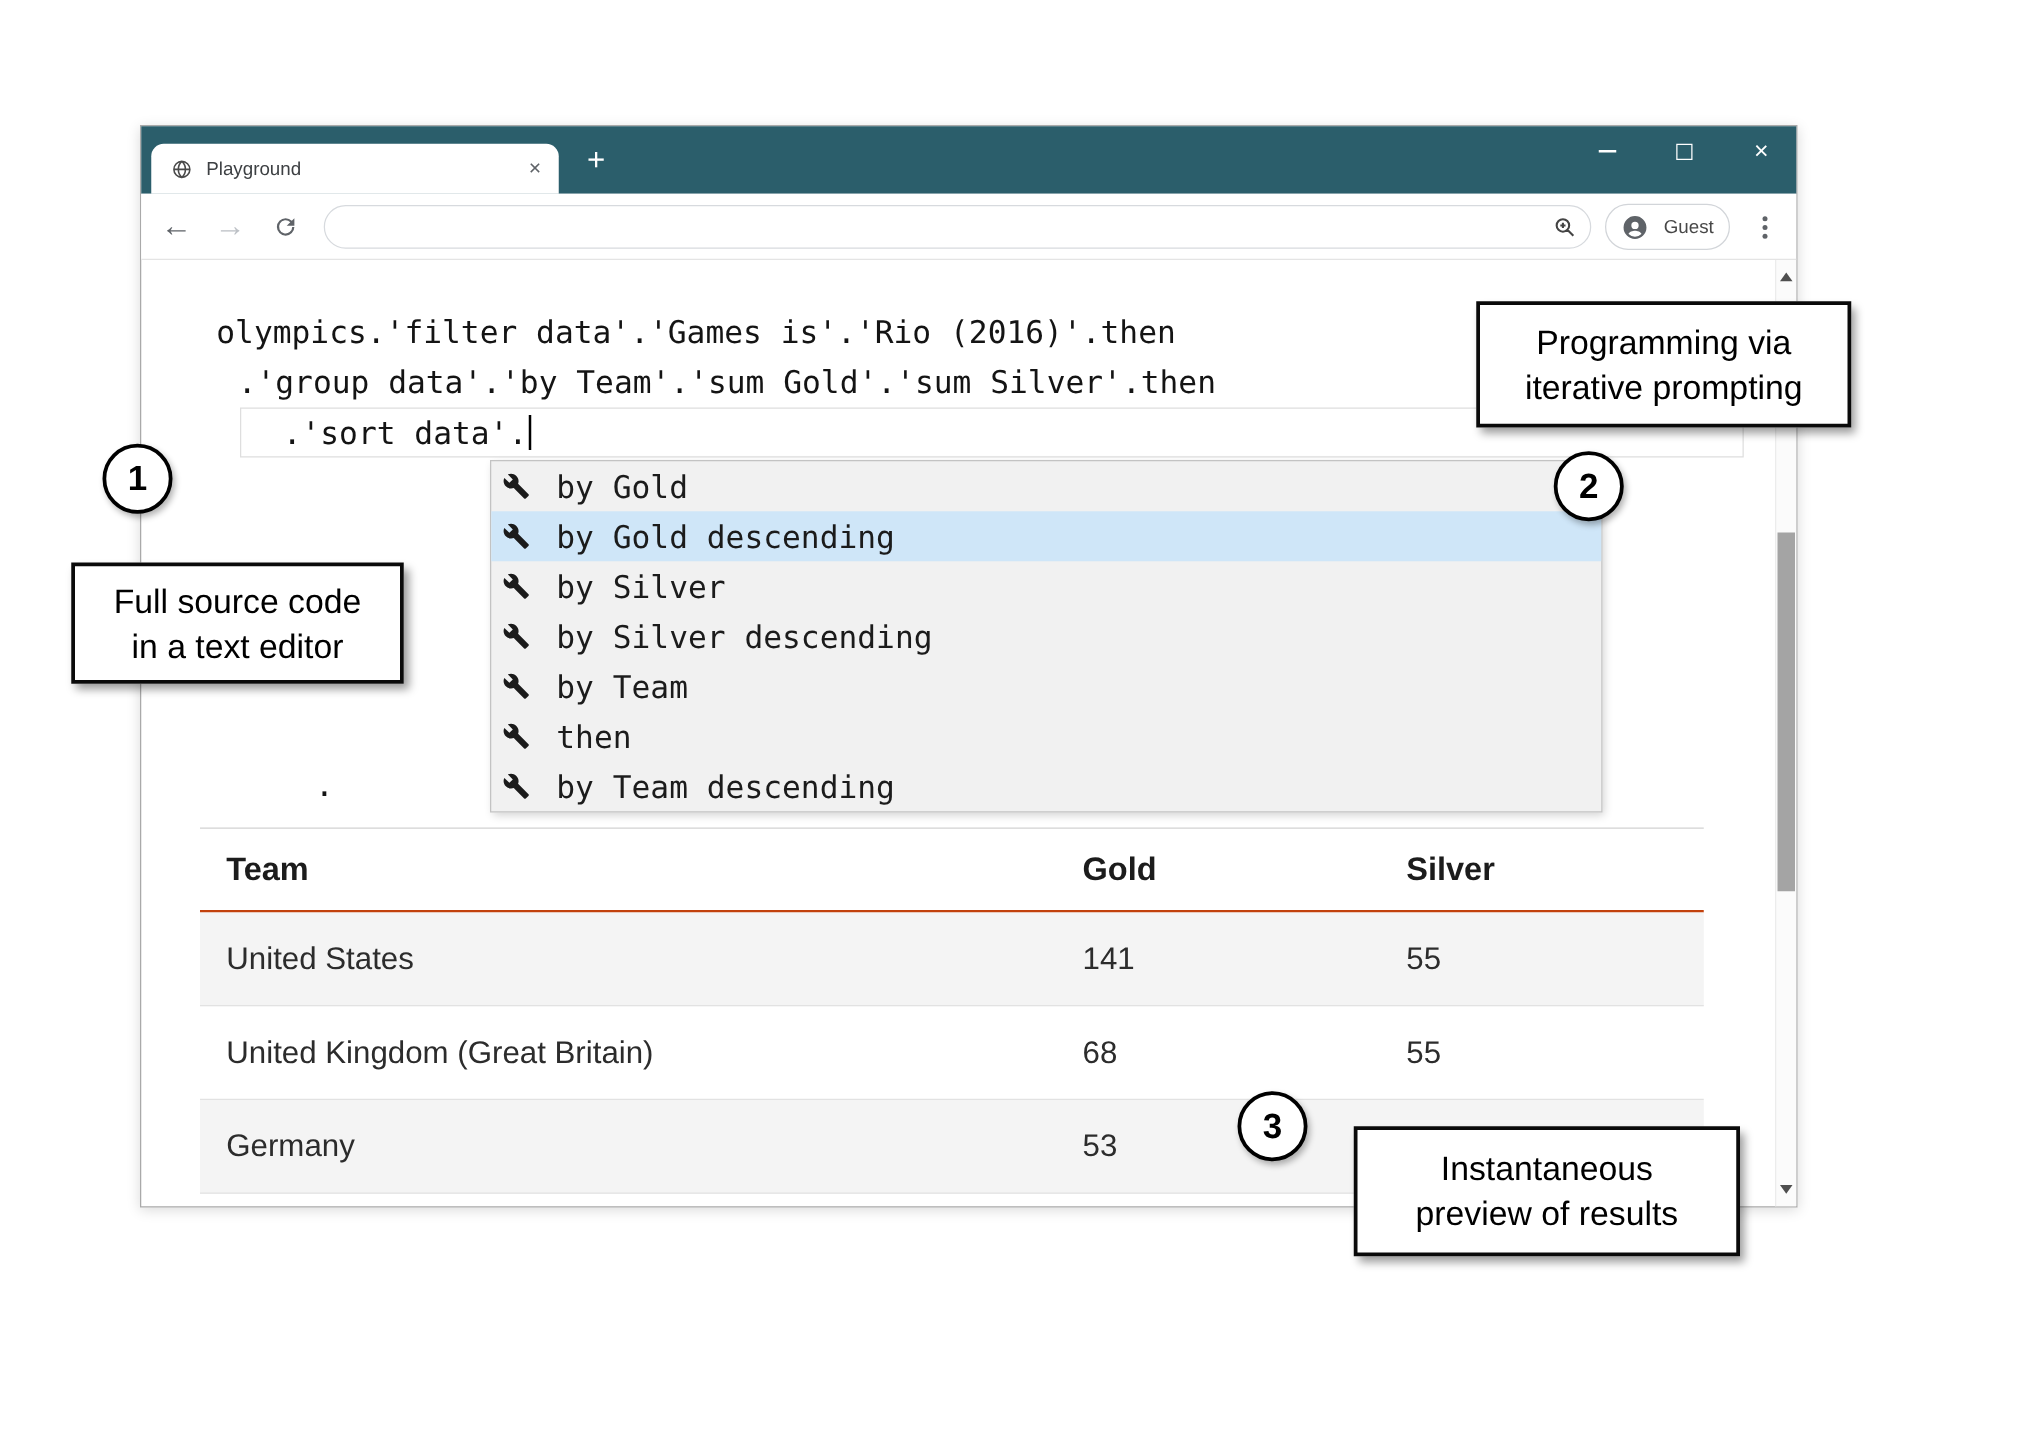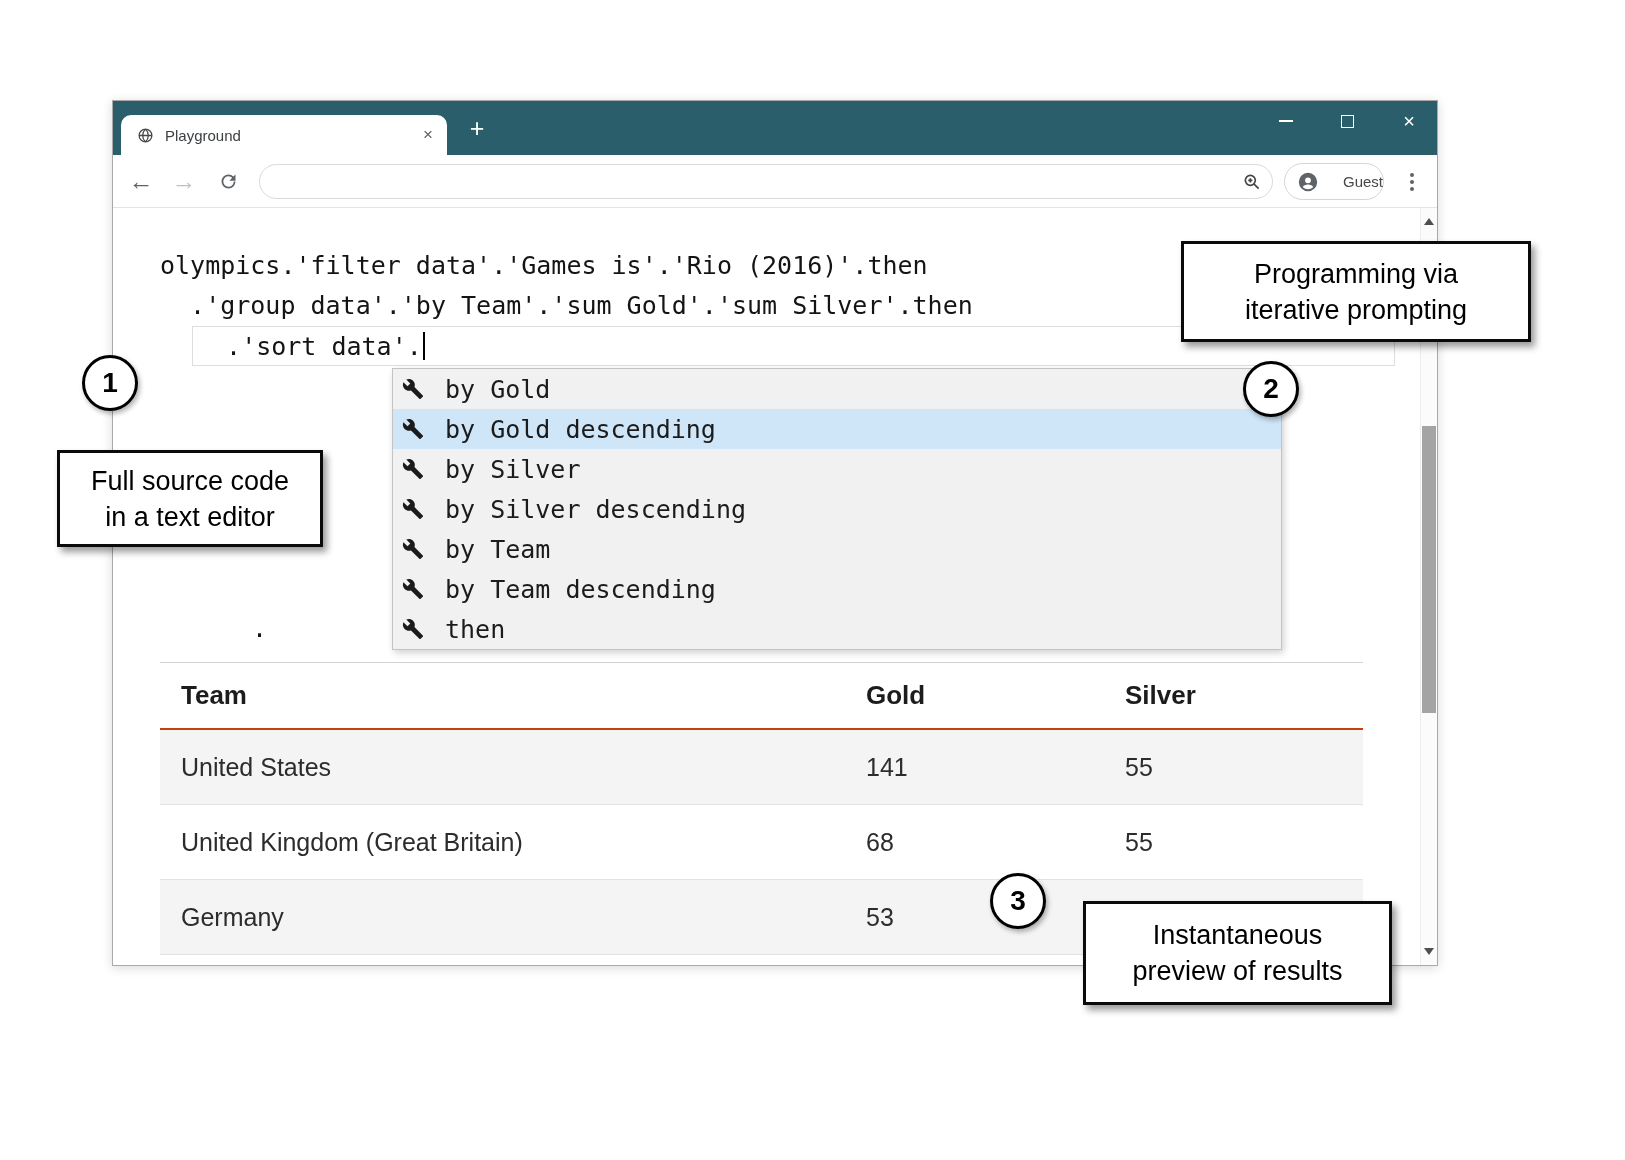--- a/index.html
+++ b/index.html
@@ -27,38 +27,38 @@
   .toolbar { position:absolute; left:0; top:54px; right:0; height:53px; background:#fff; border-bottom:1px solid #e4e4e4; }
   .nav-btn { position:absolute; top:0; width:40px; height:52px; display:flex; align-items:center; justify-content:center;
     font-size:25px; color:#5f6368; }
   .nav-back { left:8px; } .nav-fwd { left:51px; color:#bdc1c6; } .nav-reload { left:95px; }
   .address-bar { position:absolute; left:146px; top:9px; width:1014px; height:35px; border:1px solid #d7dade;
     border-radius:18px; background:#fff; display:flex; align-items:center; padding:0 10px 0 16px; }
   .address-input { flex:1; border:none; outline:none; font-size:15px; color:#202124; background:transparent;
     font-family:"Liberation Sans", sans-serif; }
   .zoom-wrap { margin-left:auto; display:flex; }
   .guest-btn { position:absolute; left:1171px; top:8px; width:100px; height:37px; border:1px solid #d2d5d9;
-    border-radius:19px; background:#fff; display:flex; align-items:center; gap:24px; padding:0 12px; }
+    border-radius:19px; background:#fff; display:flex; align-items:center; gap:12px; padding:0 12px; }
   .guest-label { font-size:15px; color:#474747; }
   .menu-dots { position:absolute; left:1290px; top:0; width:18px; height:53px; display:flex; flex-direction:column;
     align-items:center; justify-content:center; gap:3px; }
   .menu-dots i { width:4px; height:4px; border-radius:50%; background:#5f6368; }
 
   
   .scrollbar { position:absolute; right:0; top:107px; bottom:0; width:17px; background:#fbfbfb; border-left:1px solid #ececec; }
   .sb-up { position:absolute; top:10px; left:3px; width:0; height:0;
     border-left:5px solid transparent; border-right:5px solid transparent; border-bottom:7px solid #4f4f4f; }
   .sb-down { position:absolute; bottom:10px; left:3px; width:0; height:0;
     border-left:5px solid transparent; border-right:5px solid transparent; border-top:7px solid #4f4f4f; }
   .sb-thumb { position:absolute; left:1px; right:1px; top:218px; height:287px; background:#a4a4a4; }
 
   
   .code-line { position:absolute; left:160px; font-family:"DejaVu Sans Mono", monospace; font-size:25px;
     color:#141414; white-space:pre; line-height:34px; }
-  .l1 { top:249px; } .l2 { top:289px; }
+  .l1 { top:249px;margin-left:13px; } .l2 { top:289px; }
   .code-line-box { position:absolute; left:160px; top:326px; width:1203px; height:40px; border:1px solid #dedede;
     background:#fff; display:flex; align-items:center; padding-left:3px;
     font-family:"DejaVu Sans Mono", monospace; font-size:25px; color:#141414; white-space:pre;margin-left:32px; }
   .caret { display:inline-block; width:2px; height:28px; background:#000; margin-left:1px; }
   .continuation { position:absolute; left:252px; top:612px; font-family:"DejaVu Sans Mono", monospace;
     font-size:25px; color:#141414; line-height:34px; }
 
   
   .dropdown { position:absolute; left:392px; top:368px; width:890px; background:#f1f1f1;
     border:1px solid #c3c3c3; box-shadow:2px 3px 7px rgba(0,0,0,0.18); z-index:5; }
@@ -80,21 +80,21 @@
   .callout-circle { position:absolute; width:56px; height:56px; border:3px solid #000; border-radius:50%;
     background:#fff; display:flex; align-items:center; justify-content:center; font-size:28px; font-weight:bold;
     color:#000; z-index:20; box-shadow:2px 3px 5px rgba(0,0,0,0.3); }
   .c1 { left:82px;  top:355px; }
   .c2 { left:1243px; top:361px; }
   .c3 { left:990px;  top:873px; }
   .callout-box { position:absolute; border:3px solid #0a0a0a; background:#fff; display:flex; align-items:center;
     justify-content:center; text-align:center; font-size:27px; line-height:36px; color:#000;
     white-space:pre-line; z-index:20; box-shadow:4px 5px 7px rgba(0,0,0,0.4); }
   .b1 { left:57px;   top:450px; width:266px; height:97px; }
-  .b2 { left:1181px; top:241px; width:350px; height:101px; }
+  .b2 { left:1181px; top:241px; width:300px; height:101px; }
   .b3 { left:1083px; top:901px; width:309px; height:104px; }
 </style>
 </head>
 <body>
 
 <div class="stage">
 
   <div class="browser-window">
 
     <div class="titlebar">
@@ -188,27 +188,27 @@
     <div class="dd-item">
       <svg viewBox="0 0 24 24" width="22" height="22">
           <path fill="#1b1b1b" d="M22.7 19l-9.1-9.1c.9-2.3.4-5-1.5-6.9-2-2-5-2.4-7.4-1.3L9 6 6 9 1.6 4.7C.4 7.1.9 10.1 2.9 12.1c1.9 1.9 4.6 2.4 6.9 1.5l9.1 9.1c.4.4 1 .4 1.4 0l2.3-2.3c.5-.4.5-1.1.1-1.4z"></path>
         </svg>
       <span>by Team</span>
     </div>
     <div class="dd-item">
       <svg viewBox="0 0 24 24" width="22" height="22">
           <path fill="#1b1b1b" d="M22.7 19l-9.1-9.1c.9-2.3.4-5-1.5-6.9-2-2-5-2.4-7.4-1.3L9 6 6 9 1.6 4.7C.4 7.1.9 10.1 2.9 12.1c1.9 1.9 4.6 2.4 6.9 1.5l9.1 9.1c.4.4 1 .4 1.4 0l2.3-2.3c.5-.4.5-1.1.1-1.4z"></path>
         </svg>
+      <span>then</span>
+    </div>
+    <div class="dd-item">
+      <svg viewBox="0 0 24 24" width="22" height="22">
+          <path fill="#1b1b1b" d="M22.7 19l-9.1-9.1c.9-2.3.4-5-1.5-6.9-2-2-5-2.4-7.4-1.3L9 6 6 9 1.6 4.7C.4 7.1.9 10.1 2.9 12.1c1.9 1.9 4.6 2.4 6.9 1.5l9.1 9.1c.4.4 1 .4 1.4 0l2.3-2.3c.5-.4.5-1.1.1-1.4z"></path>
+        </svg>
       <span>by Team descending</span>
-    </div>
-    <div class="dd-item">
-      <svg viewBox="0 0 24 24" width="22" height="22">
-          <path fill="#1b1b1b" d="M22.7 19l-9.1-9.1c.9-2.3.4-5-1.5-6.9-2-2-5-2.4-7.4-1.3L9 6 6 9 1.6 4.7C.4 7.1.9 10.1 2.9 12.1c1.9 1.9 4.6 2.4 6.9 1.5l9.1 9.1c.4.4 1 .4 1.4 0l2.3-2.3c.5-.4.5-1.1.1-1.4z"></path>
-        </svg>
-      <span>then</span>
     </div>
   </div>
 
   <div class="preview-table">
     <div class="pt-header">
       <span class="cell-first">Team</span>
       <span>Gold</span>
       <span>Silver</span>
     </div>
     <div class="pt-row striped">

